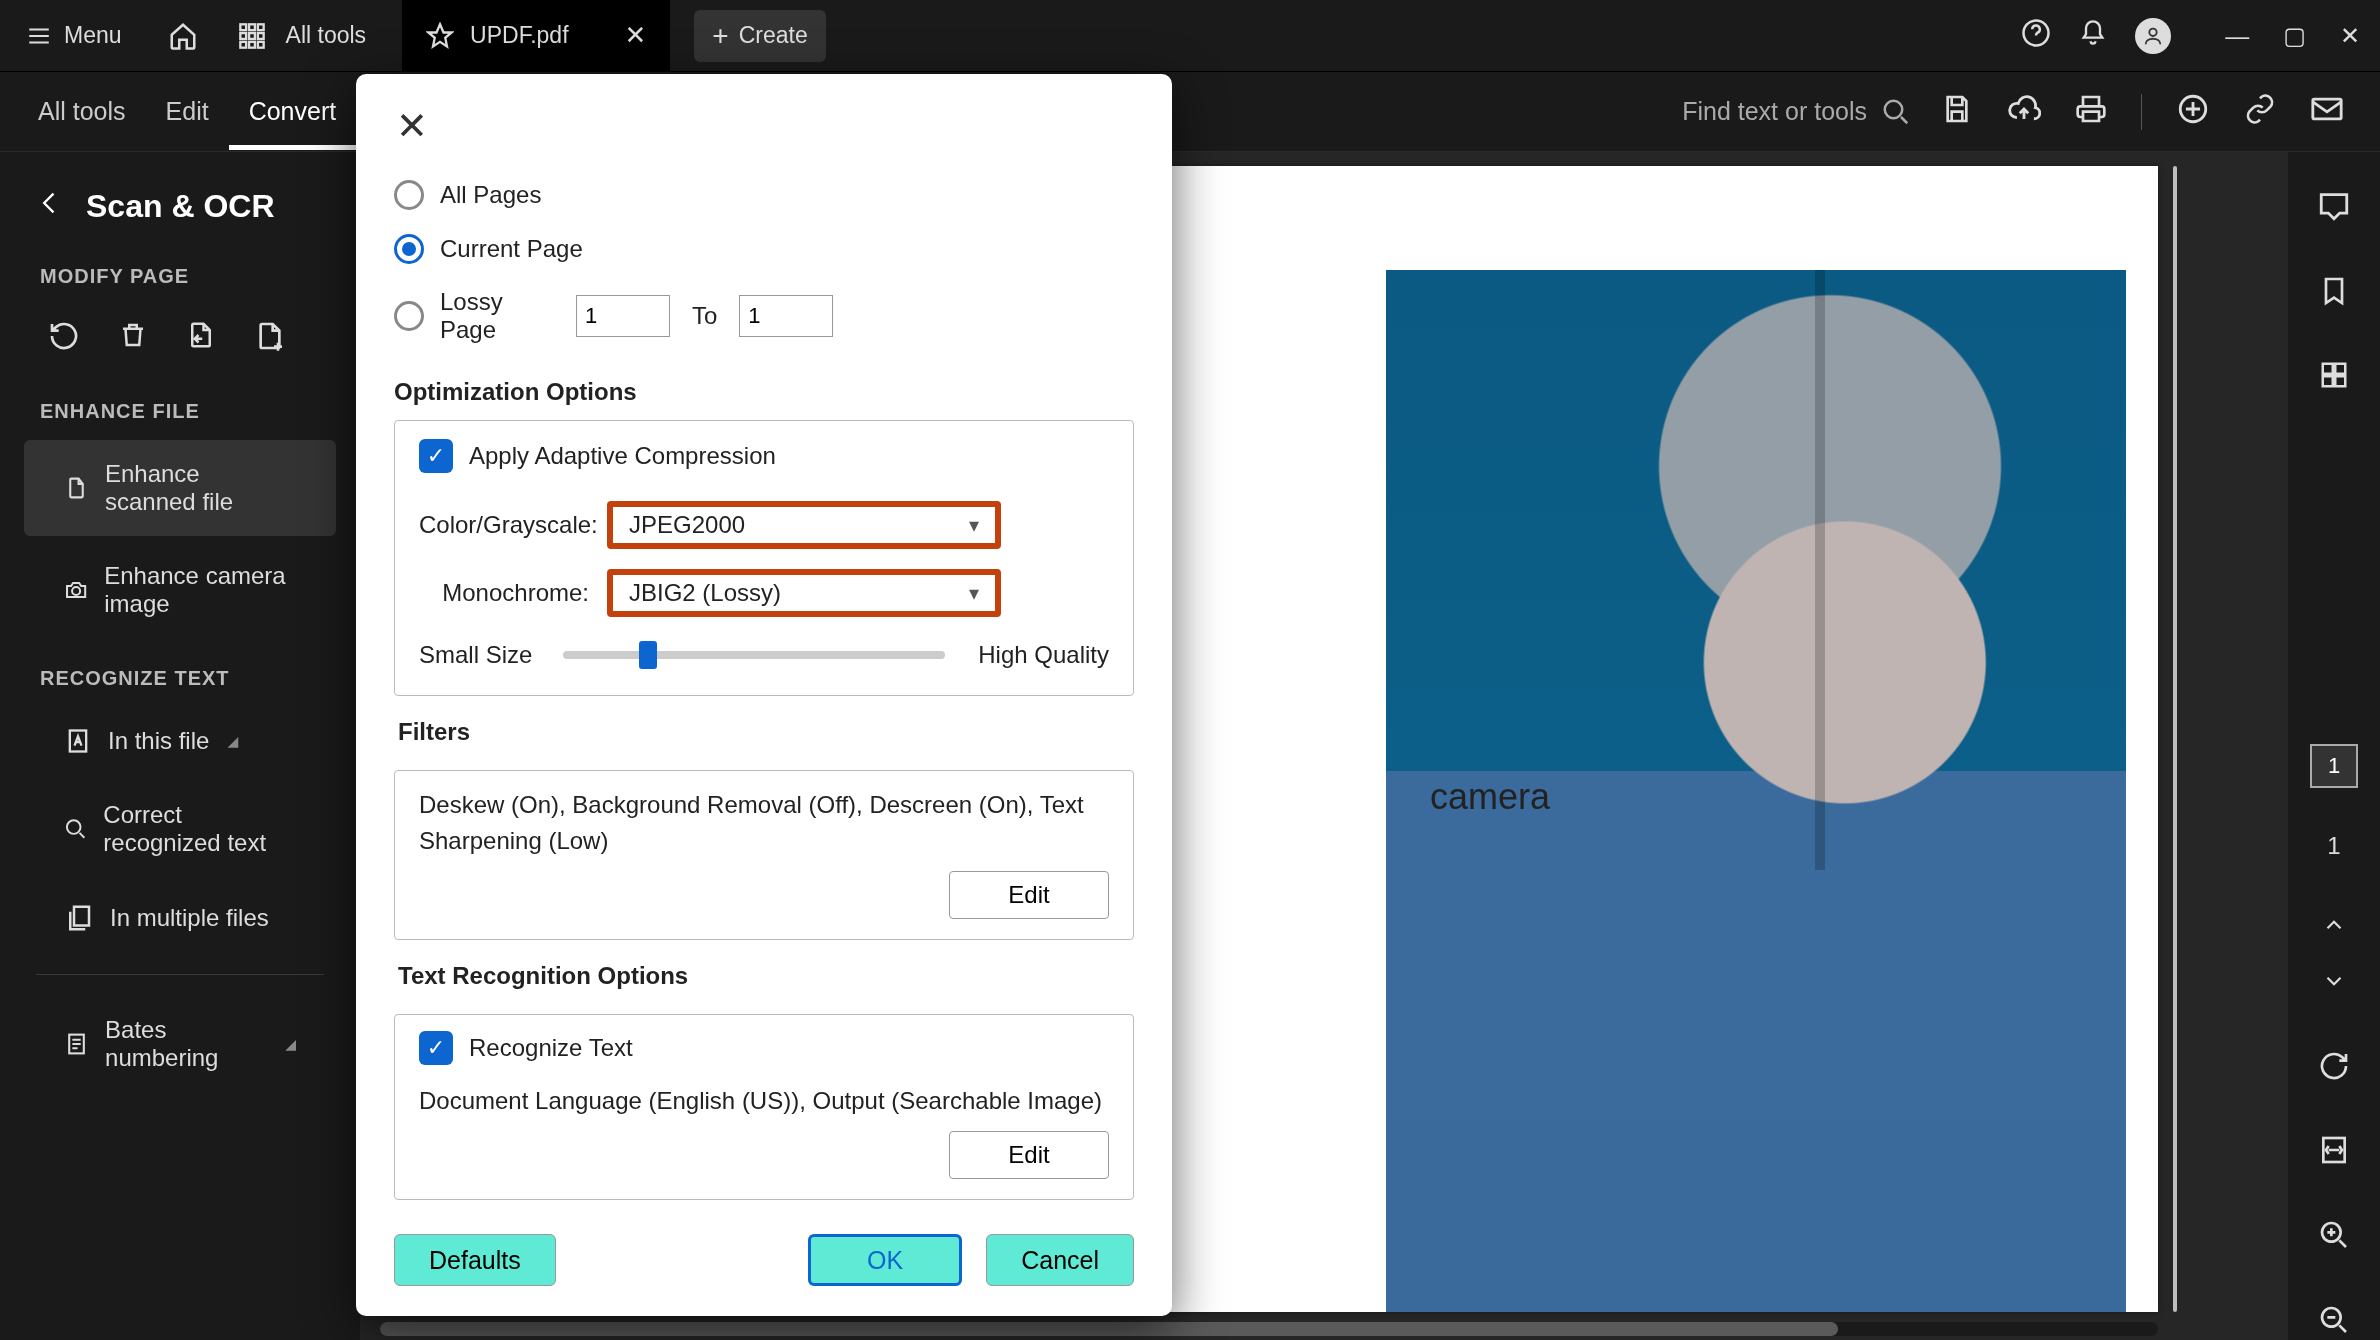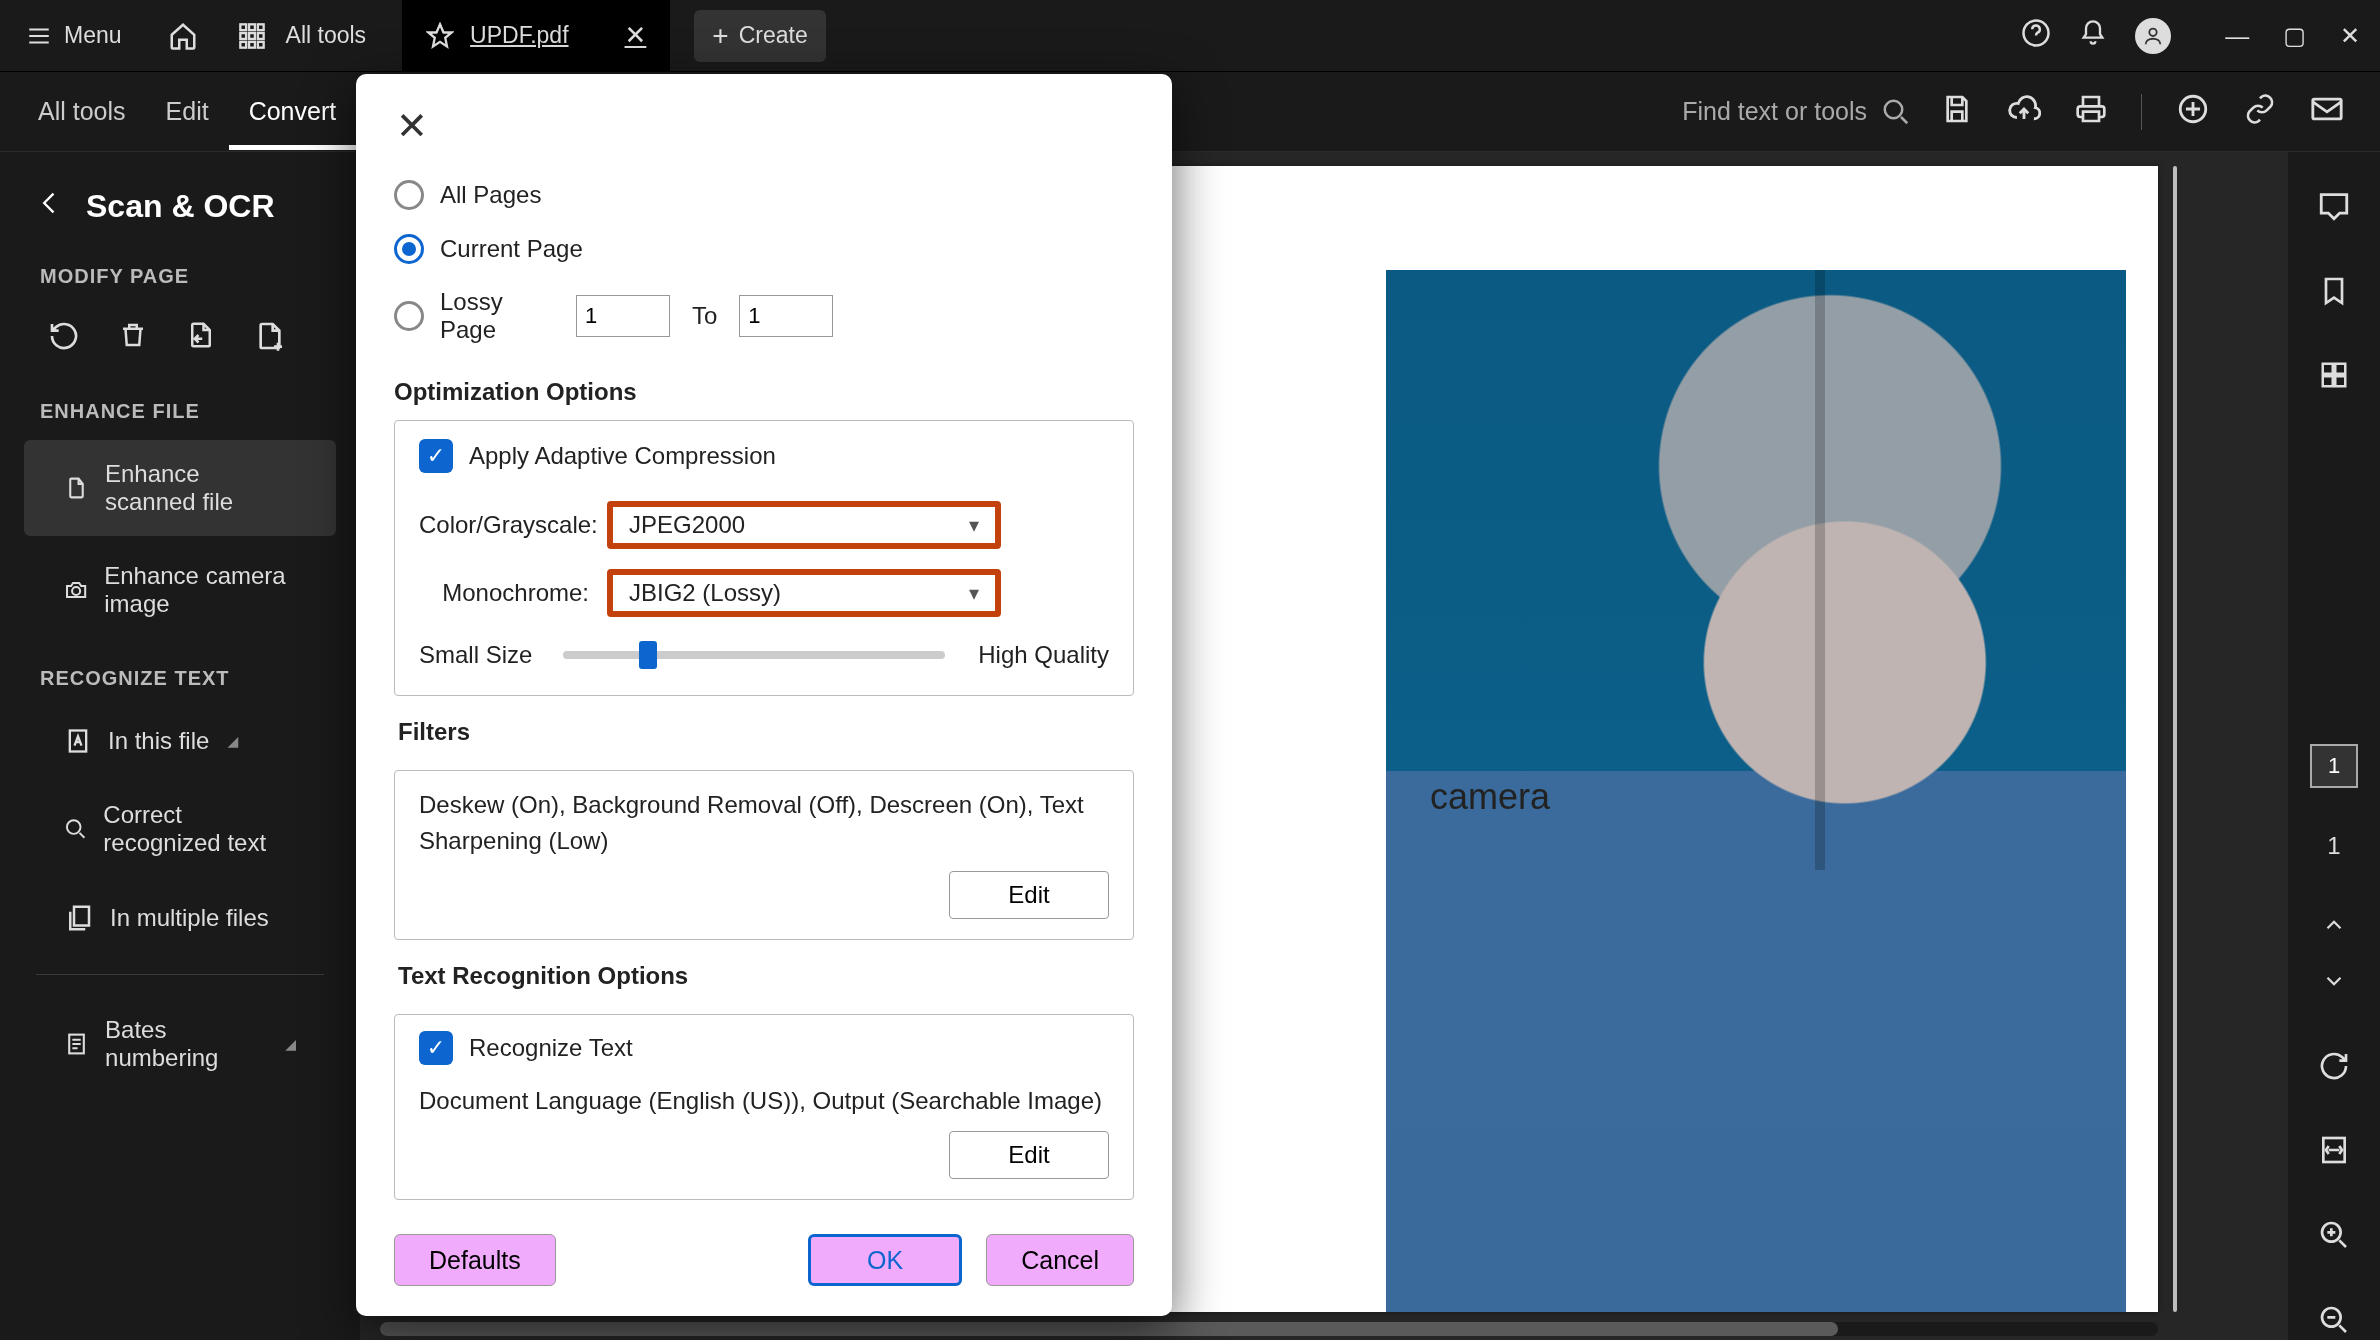--- a/index.html
+++ b/index.html
@@ -6,21 +6,21 @@
   html, body { width: 2380px; height: 1340px; overflow: hidden; background: #1a1a1a; }
   body { transform-origin: top left; }
 
   .app { width: 100%; height: 100%; display: flex; flex-direction: column; position: relative; }
 
   
   .titlebar { height: 72px; background: #1a1a1a; display: flex; align-items: center; color: #ddd; font-size: 23px; border-bottom: 1px solid #000; }
   .titlebar .menu-btn { display: flex; align-items: center; gap: 12px; padding: 0 26px; cursor: pointer; }
   .titlebar .menu-btn svg { width: 26px; height: 26px; }
   .titlebar .icon-btn { padding: 0 20px; display:flex; align-items:center; justify-content:center; cursor:pointer; }
-  .titlebar .file-tab { display:flex; align-items:center; gap:16px; background:#000; height:100%; padding:0 24px; margin-left:36px;text-decoration:underline; }
+  .titlebar .file-tab { display:flex; align-items:center; gap:16px; background:#000; height:100%; padding:0 24px; margin-left:36px; }
   .titlebar .file-tab .close { margin-left: 40px; font-size:26px; cursor:pointer; }
   .titlebar .create-btn { display:flex; align-items:center; gap:10px; background:#333; border-radius:6px; padding:10px 18px; margin-left:24px; cursor:pointer; }
   .titlebar .spacer { flex:1; }
   .titlebar .win-controls { display:flex; gap:34px; padding:0 20px 0 34px; font-size:24px; }
   .titlebar .win-controls span { cursor:pointer; }
   .titlebar .right-icons { display:flex; gap:28px; align-items:center; padding-right:20px; }
   .titlebar .avatar-circle { width:36px; height:36px; border-radius:50%; background:#ddd; display:flex; align-items:center; justify-content:center; color:#333; }
 
   
   .toolbar { height: 80px; background:#1a1a1a; display:flex; align-items:center; color:#ccc; font-size:25px; padding:0 18px; border-bottom:1px solid #2a2a2a; }
@@ -95,21 +95,21 @@
   .slider { flex:1; height:8px; background:#ccc; position:relative; border-radius:4px; }
   .slider .thumb { position:absolute; left:20%; top:-10px; width:18px; height:28px; background:#0d66d0; border-radius:3px; cursor:pointer; }
 
   .no-border-section .sb-title { font-weight:bold; padding:22px 4px 10px; }
   .filters-box { border:1px solid #bbb; border-radius:4px; padding:16px 24px 20px; margin-top:14px; }
   .filters-box .summary { line-height:1.5; color:#222; padding-bottom:12px; }
   .btn-small { width:160px; height:48px; border:1px solid #999; background:#fff; font-size:24px; cursor:pointer; border-radius:4px; float:right; }
   .clear { clear:both; }
 
   .m-footer { display:flex; align-items:center; padding: 14px 38px 30px; gap:24px; }
-  .m-footer .btn { height:52px; padding:0 34px; border:1px solid #999; background:#f0abfc; font-size:25px; cursor:pointer; border-radius:6px; }
+  .m-footer .btn { height:52px; padding:0 34px; border:1px solid #999; background:#5eead4; font-size:25px; cursor:pointer; border-radius:6px; }
   .m-footer .btn.primary { border:3px solid #0d66d0; color:#0d66d0; padding:0 56px; }
   .m-footer .space { flex:1; }
 
   svg { stroke:currentColor; fill:none; stroke-width:2; }
 </style>
 </head>
 <body>
 
 <div class="app">
 

